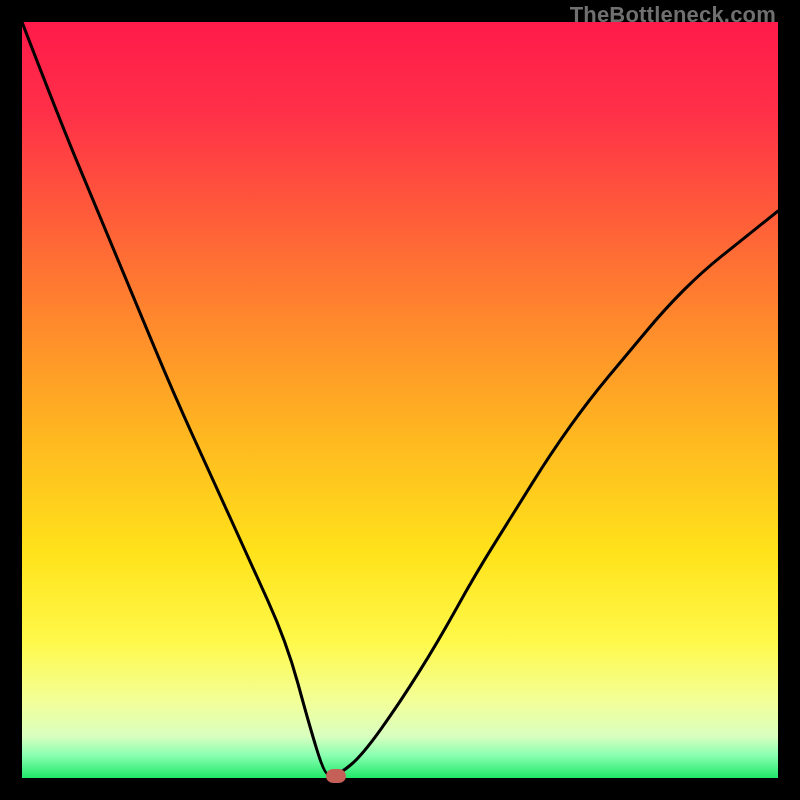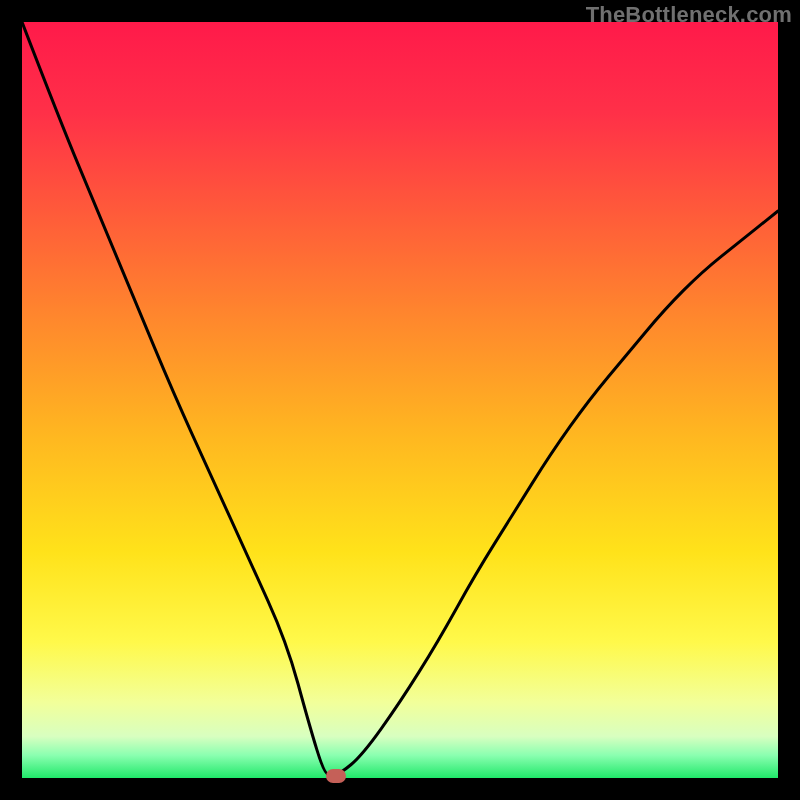--- a/index.html
+++ b/index.html
@@ -15,21 +15,21 @@
     position: absolute;
     left: 22px;
     top: 22px;
     width: 756px;
     height: 756px;
     background: #000;
   }
   .watermark {
     position: absolute;
     top: 2px;
-    right: 8px;
+    right: 24px;
     color: #707070;
     font-size: 22px;
     font-weight: 600;
     letter-spacing: 0.2px;
     z-index: 50;
   }
   svg {
     display: block;
   }
   .marker {

